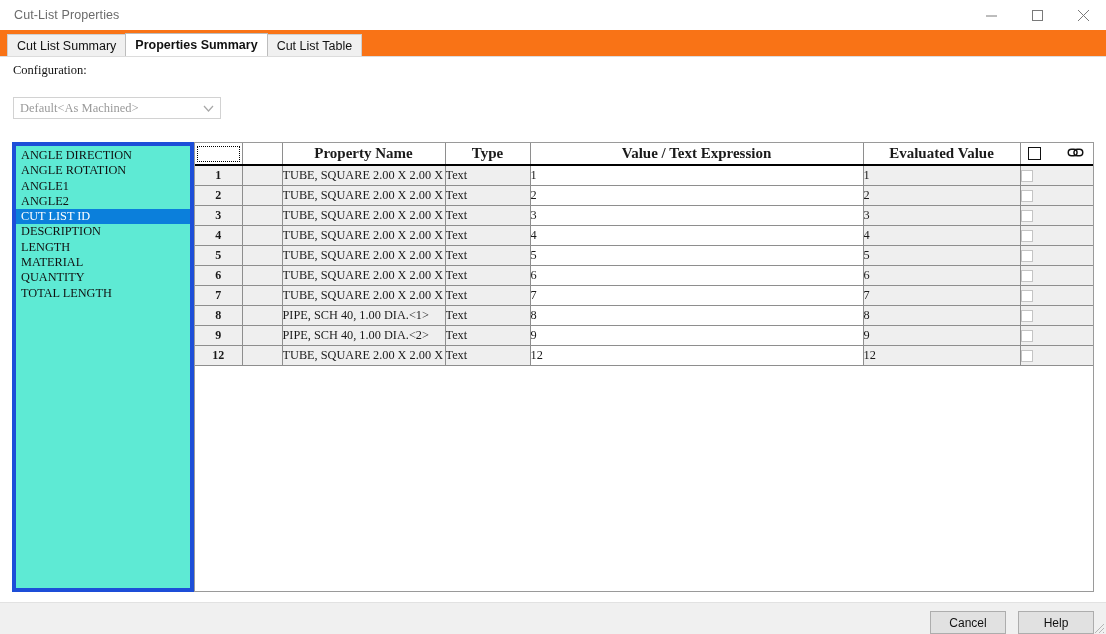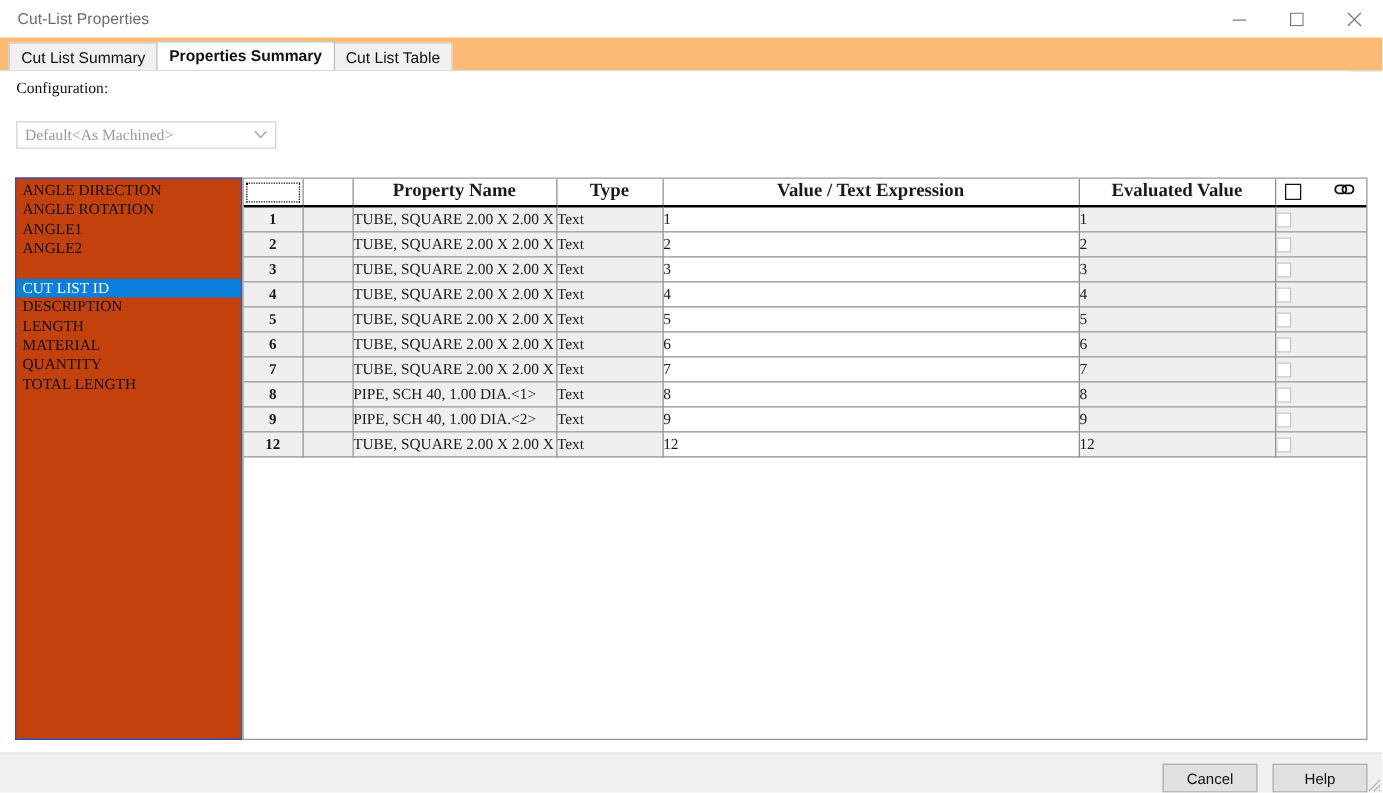--- a/index.html
+++ b/index.html
@@ -44,21 +44,21 @@
     display: flex;
     align-items: center;
     justify-content: center;
     color: #7a7a7a;
   }
   .wbtn svg { display: block; }
 
   
   #tabstrip {
     height: 27px;
-    background: #fdba74;
+    background: #f97316;
     border-bottom: 1px solid #dcdcdc;
     display: flex;
     align-items: flex-end;
     padding-left: 7px;
     box-sizing: border-box;
     position: relative;
   }
   .tab {
     height: 22px;
     line-height: 22px;
@@ -119,37 +119,36 @@
   #cfg-select .chev { color: #a8a8a8; font-size: 10px; }
 
   
   #prop-list {
     position: absolute;
     left: 12px;
     top: 85px;
     width: 182px;
     height: 450px;
     box-sizing: border-box;
-    border: 1px solid #1d4ed8;
-    background: #c2410c;
+    border: 4px solid #1d4ed8;
+    background: #5eead4;
     overflow: hidden;
     padding-top: 2px;
   }
   .prop-item {
     height: 15.3px;
     line-height: 15.3px;
     font-size: 12.3px;
     padding-left: 5px;
     color: #111;
     white-space: nowrap;
   }
   .prop-item.selected {
     background: #0b7fdb;
     color: #ffffff;
-    margin-top: 17px;
   }
 
   
   #grid {
     position: absolute;
     left: 194px;
     top: 85px;
     width: 900px;
     height: 450px;
     box-sizing: border-box;

